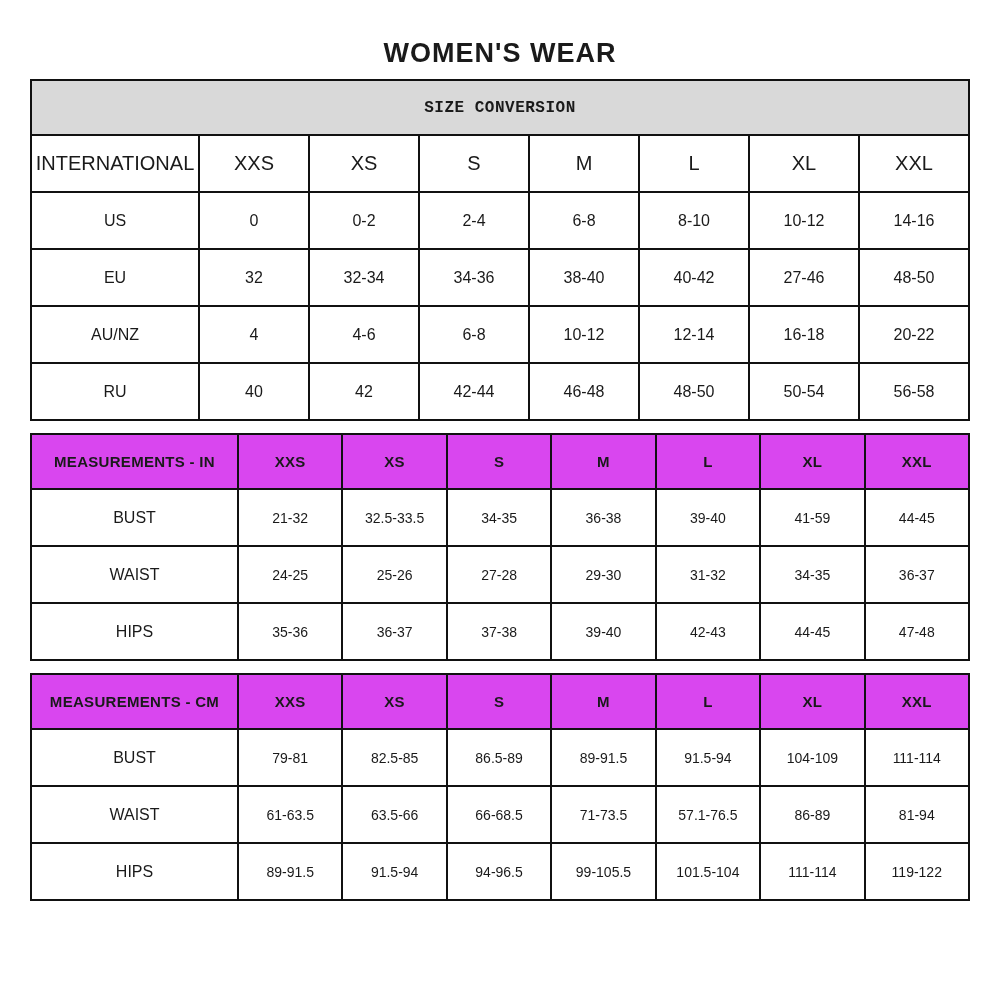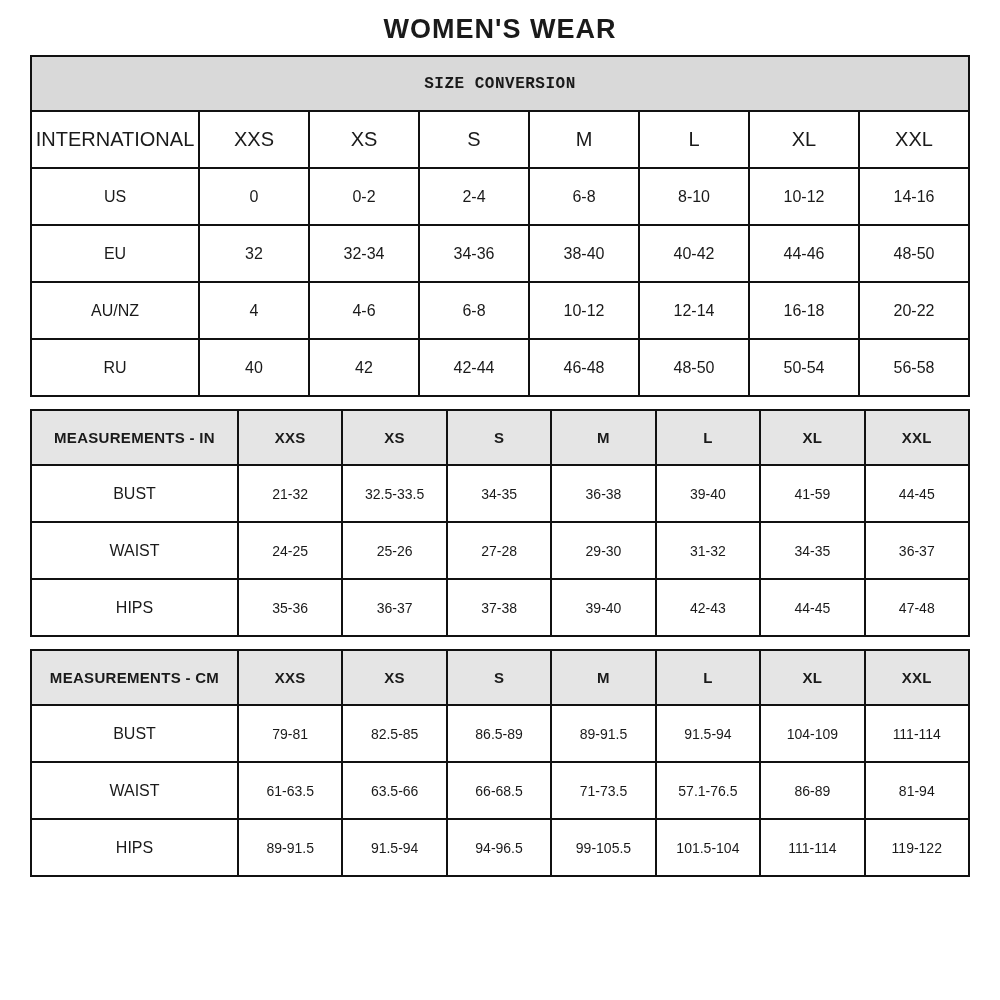--- a/index.html
+++ b/index.html
@@ -5,20 +5,21 @@
   * { margin: 0; padding: 0; box-sizing: border-box; }
   html, body {
     width: 1000px; height: 1000px;
     background: #ffffff;
     font-family: "Liberation Sans", sans-serif;
     color: #1a1a1a;
   }
   .page {
     width: 1000px; height: 723px;
     padding: 10px 30px 0 30px;
+    margin-top: 24px;
   }
   .page-title {
     text-align: center;
     font-size: 27px;
     font-weight: 700;
     letter-spacing: 1px;
     color: #1a1a1a;
     margin: 4px 0 10px 0;
   }
   table {
@@ -44,21 +45,21 @@
     font-size: 16px;
     letter-spacing: 0.5px;
     font-family: Liberation Mono, monospace;
   }
   table.conv th { font-weight: 400; font-size: 20px; }
   table.conv td.row-label { font-size: 16px; }
   
   table.meas col.label-col { width: 207px; }
   table.meas th {
     height: 55px;
-    background: #e5e5e5;
+    background: #d946ef;
     font-weight: 700;
     font-size: 15px;
     letter-spacing: 0.3px;
   }
   table.meas td { height: 57px; font-size: 14px; }
   table.meas td.row-label { font-size: 16px; }
 </style>
 </head>
 <body>
 
@@ -101,21 +102,21 @@
           <td>10-12</td>
           <td>14-16</td>
         </tr>
         <tr>
           <td class="row-label">EU</td>
           <td>32</td>
           <td>32-34</td>
           <td>34-36</td>
           <td>38-40</td>
           <td>40-42</td>
-          <td>44-46</td>
+          <td>27-46</td>
           <td>48-50</td>
         </tr>
         <tr>
           <td class="row-label">AU/NZ</td>
           <td>4</td>
           <td>4-6</td>
           <td>6-8</td>
           <td>10-12</td>
           <td>12-14</td>
           <td>16-18</td>

